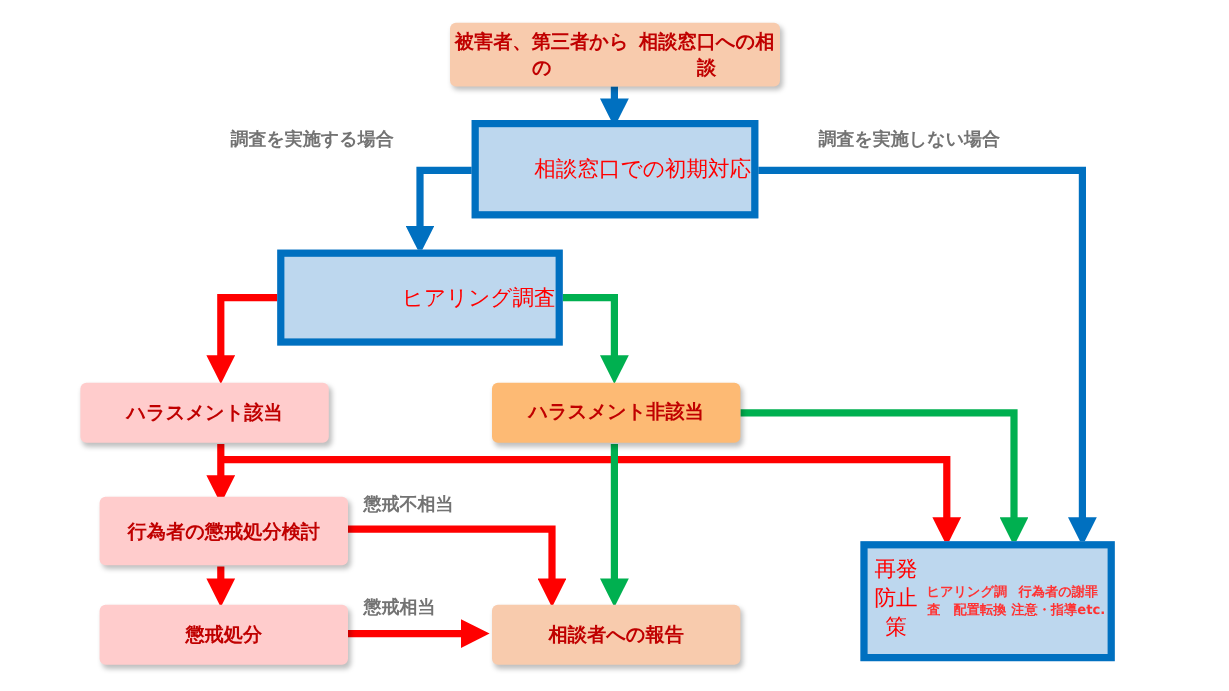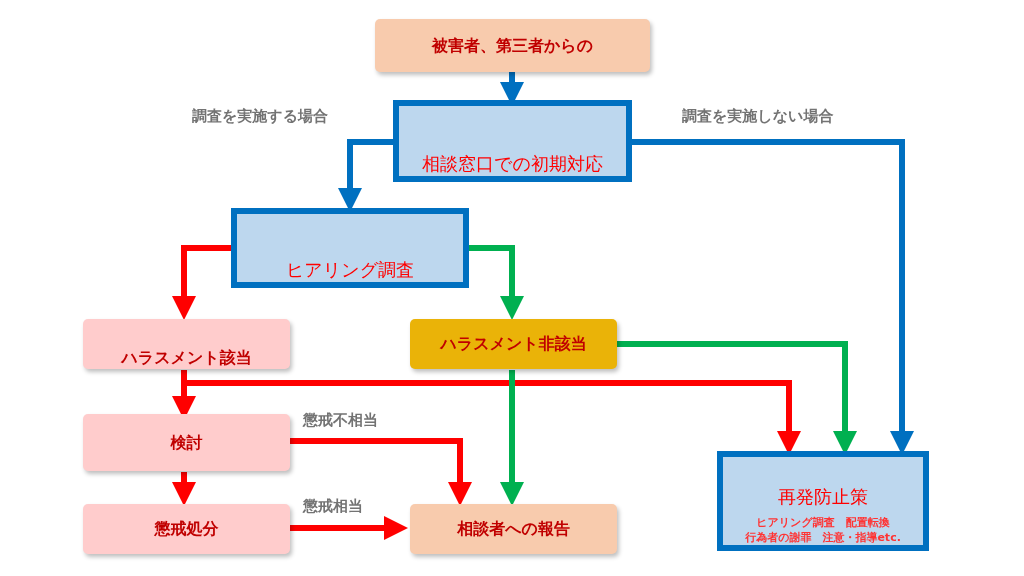--- a/index.html
+++ b/index.html
@@ -1,22 +1,22 @@
 <!DOCTYPE html>
 <html><head>
 <meta charset="utf-8">
 <style>
   html,body{margin:0;padding:0;background:#ffffff;}
   body{width:1024px;height:576px;position:relative;overflow:hidden;font-family:"DejaVu Sans",sans-serif;}
   svg.lines{position:absolute;left:0;top:0;width:1024px;height:576px;}
-  .box{position:absolute;display:flex;flex-direction:column;align-items:center;justify-content:center;text-align:center;box-sizing:border-box;font-weight:bold;}
+  .box{position:absolute;display:flex;flex-direction:row;align-items:center;justify-content:center;text-align:center;box-sizing:border-box;font-weight:bold;}
   .soft{border-radius:5px;box-shadow:2px 3px 4px rgba(0,0,0,0.25);}
   .orange{background:#f8cbad;color:#c00000;}
   .pink{background:#ffcccc;color:#c00000;}
-  .green{background:#eab308;color:#c00000;font-family:Liberation Serif, serif;}
+  .green{background:#fdba74;color:#c00000;font-family:Liberation Serif, serif;}
   .blue{background:#bdd7ee;border:6px solid #0070c0;color:#ff0000;font-weight:normal;justify-content:flex-end;}
   .label{position:absolute;color:#737373;font-weight:bold;font-size:15px;white-space:nowrap;}
   .t16{font-size:16px;line-height:22px;}
   .t18{font-size:18px;}
   .sub{font-size:11px;line-height:15px;color:#ff3333;font-weight:bold;}
 </style>
 </head>
 <body>
 
 <svg class="lines" viewBox="0 0 1024 576">
@@ -42,42 +42,44 @@
     <path stroke="#00b050" marker-end="url(#ag)" d="M617,344 L845,344 L845,443"></path>
     <path stroke="#00b050" marker-end="url(#ag)" d="M512,370 L512,494"></path>
     <path stroke="#ff0000" marker-end="url(#ar)" d="M184,472 L184,494"></path>
     <path stroke="#ff0000" marker-end="url(#ar)" d="M290,441 L460,441 L460,494"></path>
     <path stroke="#ff0000" marker-end="url(#ar)" d="M290,528 L396,528"></path>
   </g>
 </svg>
 
 <div class="box soft orange t16" style="left:375px;top:19px;width:275px;height:53px;">
   <span>被害者、第三者からの</span>
+  <span>相談窓口への相談</span>
 </div>
 
 <div class="box blue t18" style="left:393px;top:100px;width:239px;height:82px;">
   <span>相談窓口での初期対応</span>
 </div>
 
 <div class="label" style="left:192px;top:107px;">調査を実施する場合</div>
 <div class="label" style="left:658px;top:107px;padding-left:24px;">調査を実施しない場合</div>
 
 <div class="box blue t18" style="left:231px;top:208px;width:238px;height:80px;">
   <span>ヒアリング調査</span>
 </div>
 
-<div class="box soft pink t16" style="left:83px;top:319px;width:207px;height:50px;justify-content:flex-end;">
+<div class="box soft pink t16" style="left:67px;top:319px;width:207px;height:50px;">
   <span>ハラスメント該当</span>
 </div>
 
 <div class="box soft green t16" style="left:410px;top:319px;width:207px;height:50px;">
   <span>ハラスメント非該当</span>
 </div>
 
 <div class="box soft pink t16" style="left:83px;top:414px;width:207px;height:57px;">
+  <span>行為者の懲戒処分</span>
   <span>検討</span>
 </div>
 
 <div class="label" style="left:303px;top:411px;">懲戒不相当</div>
 <div class="label" style="left:303px;top:497px;">懲戒相当</div>
 
 <div class="box soft pink t16" style="left:83px;top:504px;width:207px;height:50px;">
   <span>懲戒処分</span>
 </div>
 

